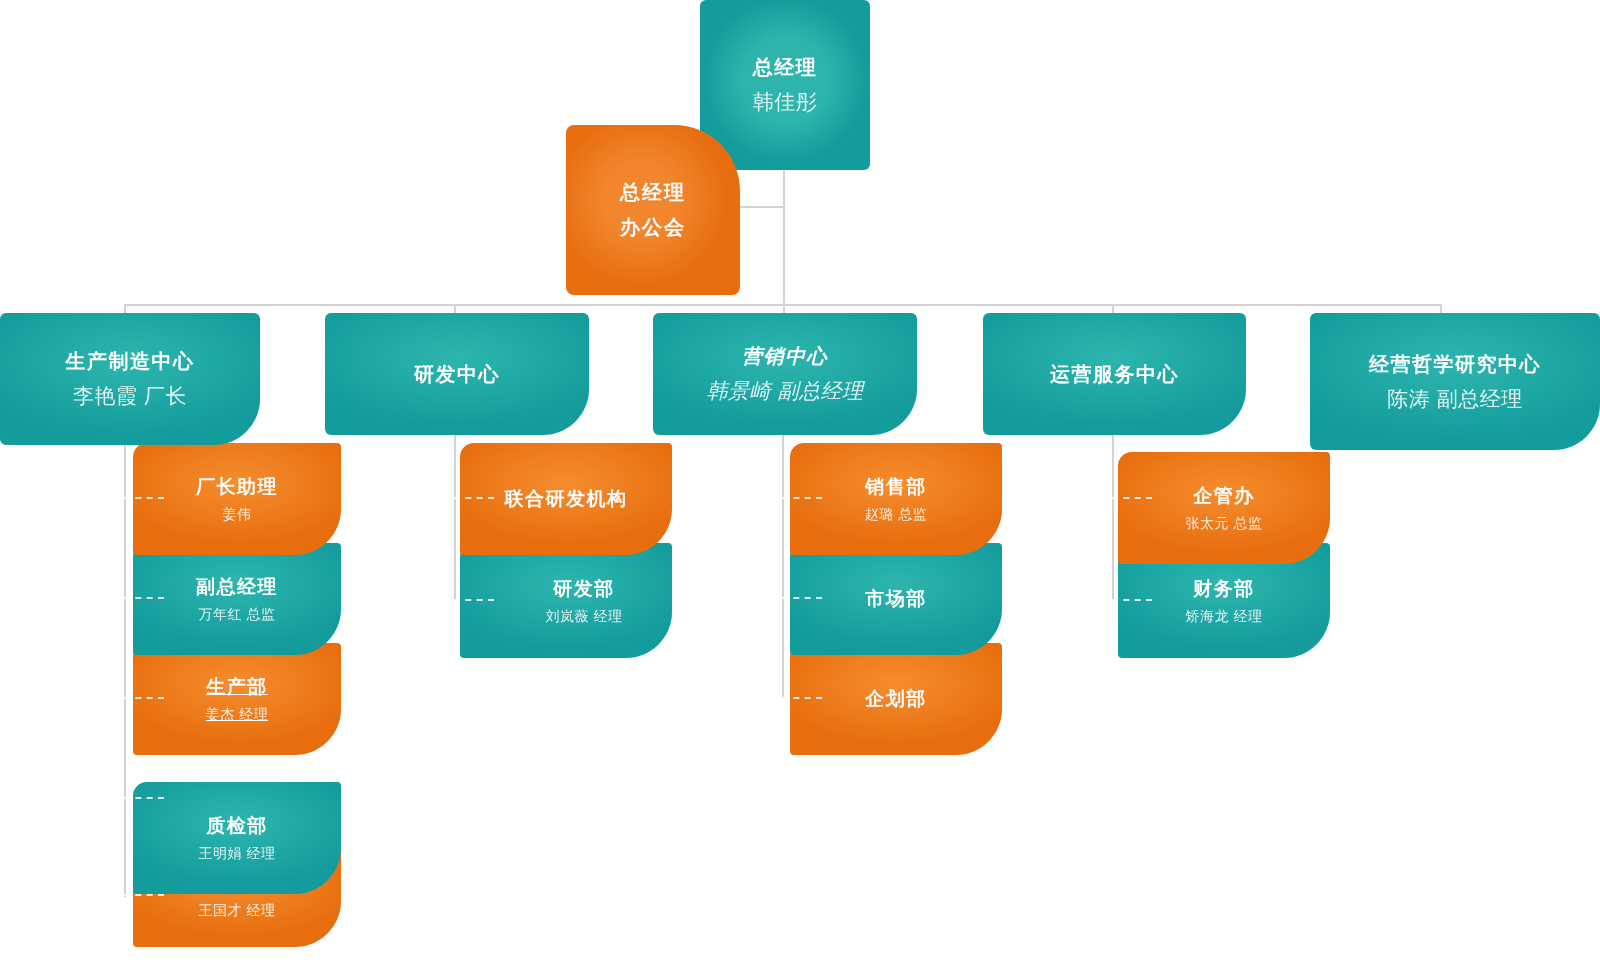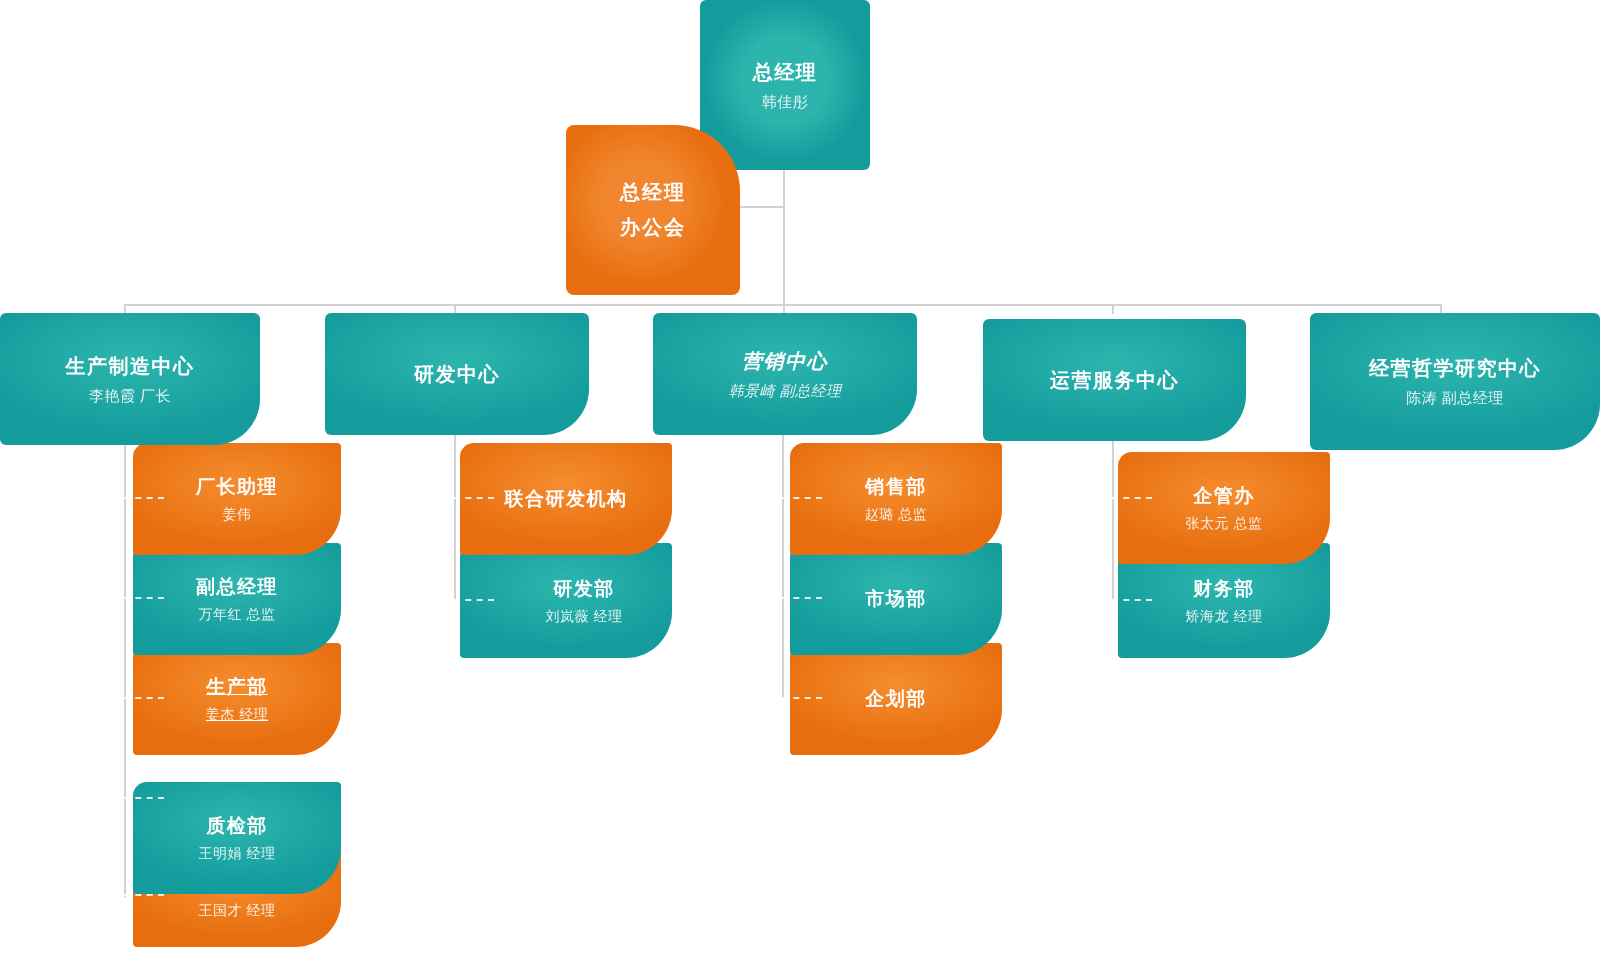--- a/index.html
+++ b/index.html
@@ -22,21 +22,21 @@
   .root-box {
     border-radius: 6px; z-index: 2;
     background: radial-gradient(circle 82px at 50% 47%, #2cb4ad 52%, #149c9d 100%);
   }
   .office-box {
     border-radius: 8px 66px 8px 8px; z-index: 3;
     background: radial-gradient(circle 88px at 43% 44%, #f1862e 42%, #e76d0e 100%);
   }
 
   .title { font-size: 20px; font-weight: bold; letter-spacing: 1.5px; }
-  .subtitle { font-size: 15px; margin-top: 7px; color: rgba(255,255,255,0.88); letter-spacing: 0.5px; }
+  .subtitle { font-size: 21px; margin-top: 7px; color: rgba(255,255,255,0.88); letter-spacing: 0.5px; }
   .leaf .title { font-size: 19px; }
   .leaf .subtitle { font-size: 14px; margin-top: 6px; }
   .office-line { font-size: 20px; font-weight: bold; letter-spacing: 2px; line-height: 1.75; }
 
   .cline { position: absolute; background: #d2d2d2; z-index: 1; }
   .cline.v { width: 2px; }
   .cline.h { height: 2px; }
   .dash {
     position: absolute; width: 40px; height: 0;
     border-top: 2px dashed rgba(255,255,255,0.85); z-index: 9;
@@ -91,21 +91,21 @@
 
   <div class="node teal big" style="left:325px; top:313px; width:264px; height:122px;">
     <div class="title">研发中心</div>
   </div>
 
   <div class="node teal big" style="left:653px; top:313px; width:264px; height:122px;font-style:italic;">
     <div class="title">营销中心</div>
     <div class="subtitle">韩景崎 副总经理</div>
   </div>
 
-  <div class="node teal big" style="left:983px; top:313px; width:263px; height:122px;margin-top:6px;">
+  <div class="node teal big" style="left:983px; top:313px; width:263px; height:122px;">
     <div class="title">运营服务中心</div>
   </div>
 
   <div class="node teal big" style="left:1310px; top:313px; width:290px; height:137px;">
     <div class="title">经营哲学研究中心</div>
     <div class="subtitle">陈涛 副总经理</div>
   </div>
 
   <div class="node orange leaf" style="left:133px; top:443px; width:208px; height:112px; z-index:5;">
     <div class="title">厂长助理</div>

